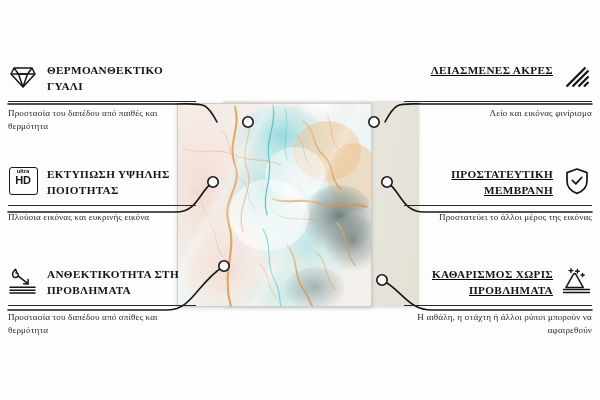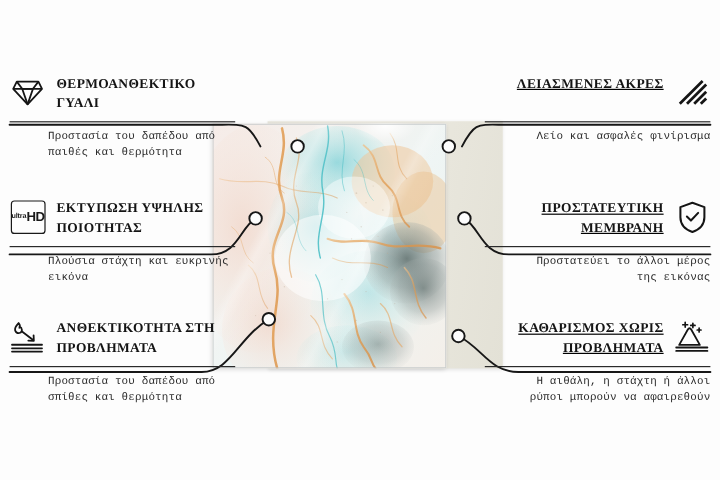--- a/index.html
+++ b/index.html
@@ -131,44 +131,43 @@
 
   .feat-rule {
     height: 1px;
     background: #2a2a2a;
     margin-top: 5px;
     margin-bottom: 5px;
     width: 100%;
   }
 
   .feat-desc {
-    font-family: Liberation Mono, monospace;
+    font-family: Liberation Serif, serif;
     font-size: 9.1px;
     line-height: 1.46;
     color: #2b2b2b;
     letter-spacing: 0.12px;
-    margin-left: 32px;
   }
 
   
   #feature-heat-glass    { top: 62px;  }
   #feature-print-quality { top: 166px; }
   #feature-heat-resist   { top: 266px; }
   #feature-smooth-edges  { top: 62px;  }
   #feature-membrane      { top: 166px; }
   #feature-easy-clean    { top: 266px; }
 
   
   .hd-badge {
     width: 29px;
     height: 28px;
     border: 1.6px solid #191919;
     border-radius: 3px;
     display: flex;
-    flex-direction: row;
+    flex-direction: column;
     align-items: center;
     justify-content: flex-start;
     line-height: 1;
   }
   .hd-badge .hd-small {
     font-family: "Liberation Sans", sans-serif;
     font-size: 6px;
     font-weight: 700;
     letter-spacing: -0.1px;
     color: #191919;
@@ -356,21 +355,21 @@
     <div class="feat-head">
       <span class="feat-icon">
         <span class="hd-badge">
           <span class="hd-small">ultra</span>
           <span class="hd-big">HD</span>
         </span>
       </span>
       <span class="feat-title">ΕΚΤΥΠΩΣΗ ΥΨΗΛΗΣ ΠΟΙΟΤΗΤΑΣ</span>
     </div>
     <div class="feat-rule"></div>
-    <div class="feat-desc">Πλούσια στάχτη και ευκρινής εικόνα</div>
+    <div class="feat-desc">Πλούσια εικόνας και ευκρινής εικόνα</div>
   </div>
 
   <div class="feature left" id="feature-heat-resist">
     <div class="feat-head">
       <span class="feat-icon">
         <svg width="30" height="28" viewBox="0 0 30 28" fill="none" stroke="#151515" stroke-width="1.5" stroke-linecap="round" stroke-linejoin="round">
           <path d="M7.5 2.2 C5.2 4.6, 4.2 6.4, 4.6 8.2 C5 10, 6.6 10.9, 8.2 10.5 C9.8 10.1, 10.6 8.6, 10.1 7.1 C9.7 5.8, 8.6 5.4, 8.1 6.2 C8.9 4.8, 8.7 3.5, 7.5 2.2 Z"></path>
           <path d="M10.6 9.4 L19.6 16.4"></path>
           <path d="M15.6 16.8 L20.2 17.0 L20.0 12.4"></path>
           <path d="M2 20.3 H27"></path>
@@ -390,21 +389,21 @@
         <svg width="28" height="26" viewBox="0 0 28 26" fill="none" stroke="#151515" stroke-width="2.3" stroke-linecap="butt">
           <path d="M3.5 22.5 L22.5 3.5"></path>
           <path d="M9.5 22.5 L25.5 6.5"></path>
           <path name="h3" d="M15.5 22.5 L25.5 12.5"></path>
           <path d="M21.0 22.5 L25.5 18.0"></path>
         </svg>
       </span>
       <span class="feat-title">ΛΕΙΑΣΜΕΝΕΣ ΑΚΡΕΣ</span>
     </div>
     <div class="feat-rule"></div>
-    <div class="feat-desc">Λείο και ασφαλές φινίρισμα</div>
+    <div class="feat-desc">Λείο και εικόνας φινίρισμα</div>
   </div>
 
   <div class="feature right" id="feature-membrane">
     <div class="feat-head">
       <span class="feat-icon">
         <svg width="26" height="28" viewBox="0 0 26 28" fill="none" stroke="#151515" stroke-width="1.7" stroke-linecap="round" stroke-linejoin="round">
           <path d="M13 2 L23 5.6 V14 C23 20.4, 18.4 24.4, 13 26.4 C7.6 24.4, 3 20.4, 3 14 V5.6 Z"></path>
           <path d="M8.4 13.4 L11.8 16.8 L17.8 10.4"></path>
         </svg>
       </span>

